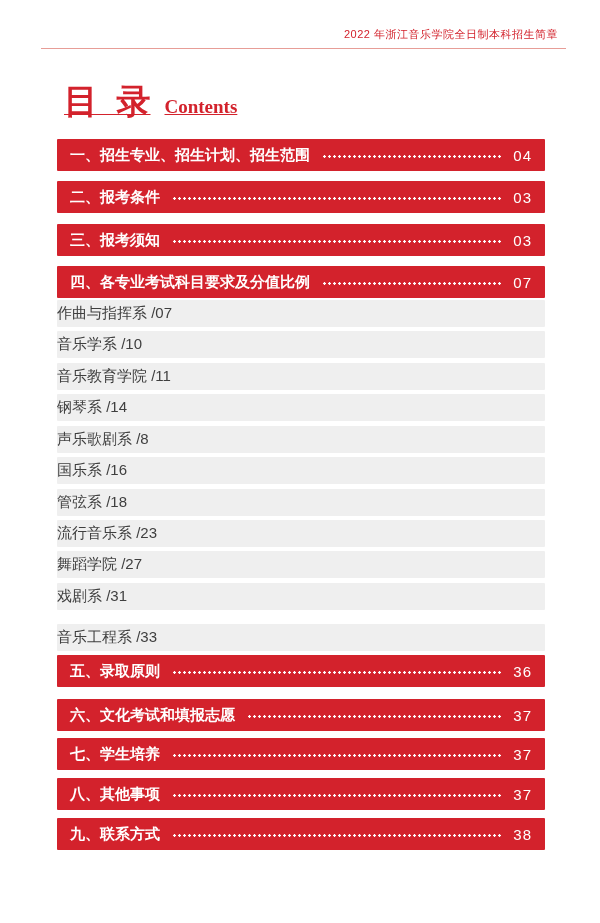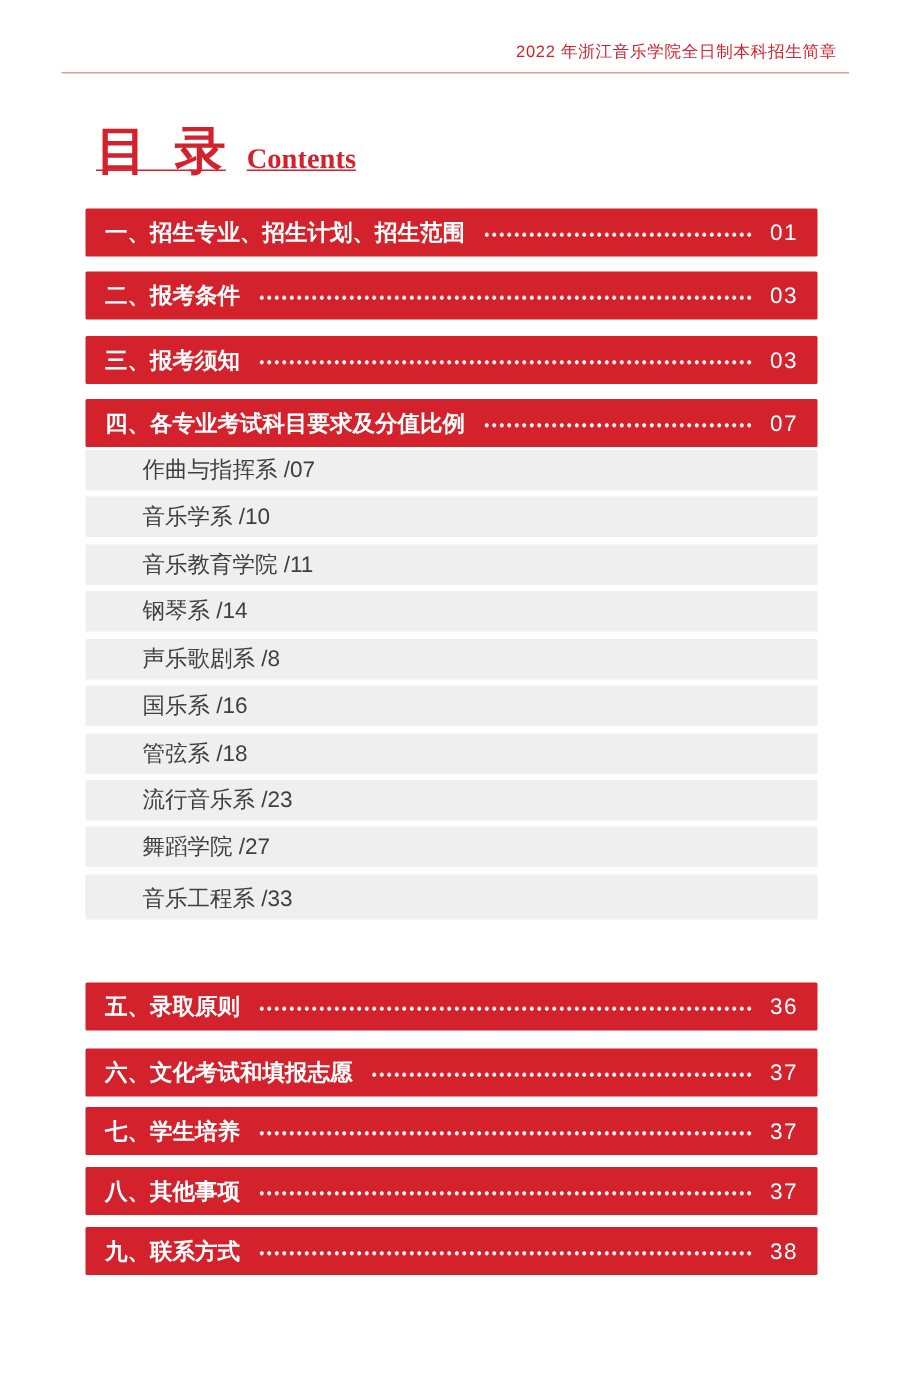--- a/index.html
+++ b/index.html
@@ -85,21 +85,20 @@
     font-size: 15px;
     letter-spacing: 1px;
   }
   
   .sub-row {
     position: absolute;
     left: 57px;
     width: 488px;
     height: 27px;
     box-sizing: border-box;
-    padding-left: 38px;
     background: var(--row-gray, #efefef);
     border-radius: 1px;
     display: flex;
     align-items: center;
     cursor: pointer;
   }
   .sub-label {
     font-size: 15px;
     color: var(--sub-text, #3f3f3f);
     white-space: nowrap;
@@ -113,21 +112,21 @@
   <div class="header-text">2022 年浙江音乐学院全日制本科招生简章</div>
   <div class="header-rule"></div>
 
   <div class="title-block">
     <span class="title-cn">目 录</span><span class="title-en">Contents</span>
   </div>
 
   <div class="toc-bar" style="top:139px">
     <span class="bar-label">一、招生专业、招生计划、招生范围</span>
     <span class="dot-leader"></span>
-    <span class="bar-page">01</span>
+    <span class="bar-page">04</span>
   </div>
 
   <div class="toc-bar" style="top:181px">
     <span class="bar-label">二、报考条件</span>
     <span class="dot-leader"></span>
     <span class="bar-page">03</span>
   </div>
 
   <div class="toc-bar" style="top:224px">
     <span class="bar-label">三、报考须知</span>
@@ -164,21 +163,21 @@
   </div>
   <div class="sub-row" style="top:520px">
     <span class="sub-label">流行音乐系 /23</span>
   </div>
   <div class="sub-row" style="top:551px">
     <span class="sub-label">舞蹈学院 /27</span>
   </div>
   <div class="sub-row" style="top:583px">
     <span class="sub-label">戏剧系 /31</span>
   </div>
-  <div class="sub-row" style="top:586px">
+  <div class="sub-row" style="top:624px">
     <span class="sub-label">音乐工程系 /33</span>
   </div>
 
   <div class="toc-bar" style="top:655px">
     <span class="bar-label">五、录取原则</span>
     <span class="dot-leader"></span>
     <span class="bar-page">36</span>
   </div>
 
   <div class="toc-bar" style="top:699px">

